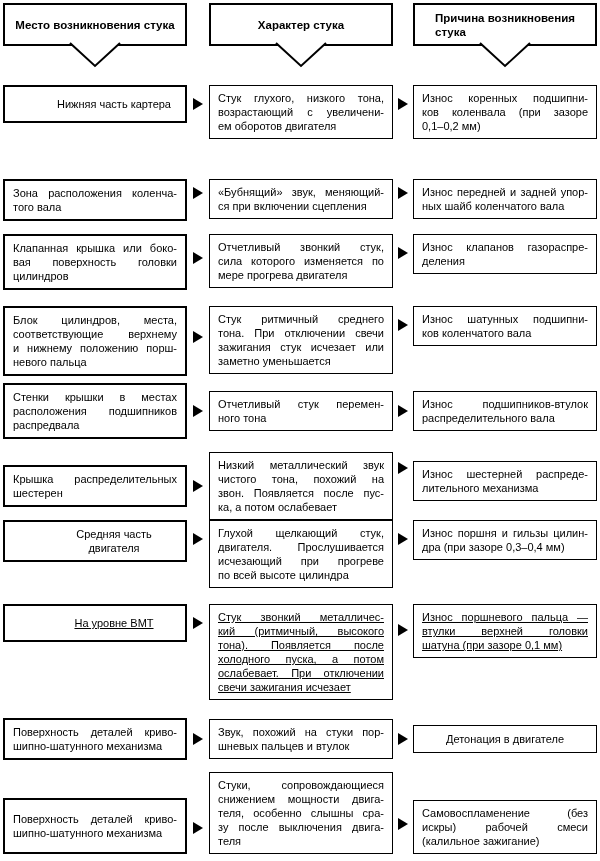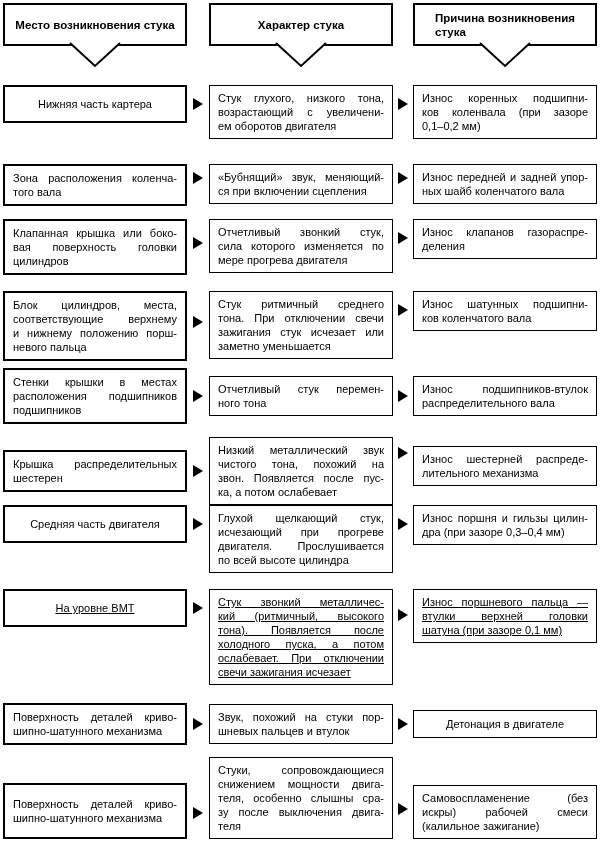--- a/index.html
+++ b/index.html
@@ -52,21 +52,21 @@
     border: 1.5px solid #000000;
     padding: 5px 8px;
     font-size: 11px;
     line-height: 14px;
   }
   .box.place { border-width: 2px; }
   .jl { text-align: justify; text-align-last: justify; }
   .ll { text-align: left; text-align-last: left; }
   .center { display: flex; flex-direction: column; justify-content: center; }
   .center .jl, .center .ll { text-align: center; text-align-last: center; }
-  .center.tall { min-height: 38px; }
+  .center.tall { min-height: 38px; padding-left: 46px; }
   .center.short { min-height: 28px; justify-content: center; }
   .vcenter { display: flex; flex-direction: column; justify-content: center; min-height: 56px; }
   
   .arrow-cell { display: flex; justify-content: center; }
   .arrow {
     width: 0; height: 0;
     border-left: 10px solid #000000;
     border-top: 6px solid transparent;
     border-bottom: 6px solid transparent;
   }
@@ -127,21 +127,21 @@
     <div class="arrow-cell">
         <div class="arrow"></div>
       </div>
     <div class="box">
         <div class="jl">Износ коренных подшипни-</div>
         <div class="jl">ков коленвала (при зазоре</div>
         <div class="ll">0,1–0,2 мм)</div>
       </div>
   </div>
 
-  <div class="grid-row al-top" style="margin-top:25px;">
+  <div class="grid-row al-top" style="margin-top:40px;">
     <div class="box place">
         <div class="jl">Зона расположения коленча-</div>
         <div class="ll">того вала</div>
       </div>
     <div class="arrow-cell" style="margin-top:8px;">
         <div class="arrow"></div>
       </div>
     <div class="box">
         <div class="jl">«Бубнящий» звук, меняющий-</div>
         <div class="ll">ся при включении сцепления</div>
@@ -200,21 +200,21 @@
     <div class="box">
         <div class="jl">Износ шатунных подшипни-</div>
         <div class="ll">ков коленчатого вала</div>
       </div>
   </div>
 
   <div class="grid-row al-center" style="margin-top:7px;">
     <div class="box place">
         <div class="jl">Стенки крышки в местах</div>
         <div class="jl">расположения подшипников</div>
-        <div class="ll">подшипников</div>
+        <div class="ll">распредвала</div>
       </div>
     <div class="arrow-cell">
         <div class="arrow"></div>
       </div>
     <div class="box">
         <div class="jl">Отчетливый стук перемен-</div>
         <div class="ll">ного тона</div>
       </div>
     <div class="arrow-cell">
         <div class="arrow"></div>
@@ -250,22 +250,22 @@
 
   <div class="grid-row al-top" style="margin-top:0;">
     <div class="box place center tall">
         <div class="ll">Средняя часть двигателя</div>
       </div>
     <div class="arrow-cell">
         <div class="arrow"></div>
       </div>
     <div class="box">
         <div class="jl">Глухой щелкающий стук,</div>
+        <div class="jl">двигателя. Прослушивается</div>
         <div class="jl">исчезающий при прогреве</div>
-        <div class="jl">двигателя. Прослушивается</div>
         <div class="ll">по всей высоте цилиндра</div>
       </div>
     <div class="arrow-cell">
         <div class="arrow"></div>
       </div>
     <div class="box">
         <div class="jl">Износ поршня и гильзы цилин-</div>
         <div class="ll">дра (при зазоре 0,3–0,4 мм)</div>
       </div>
   </div>

